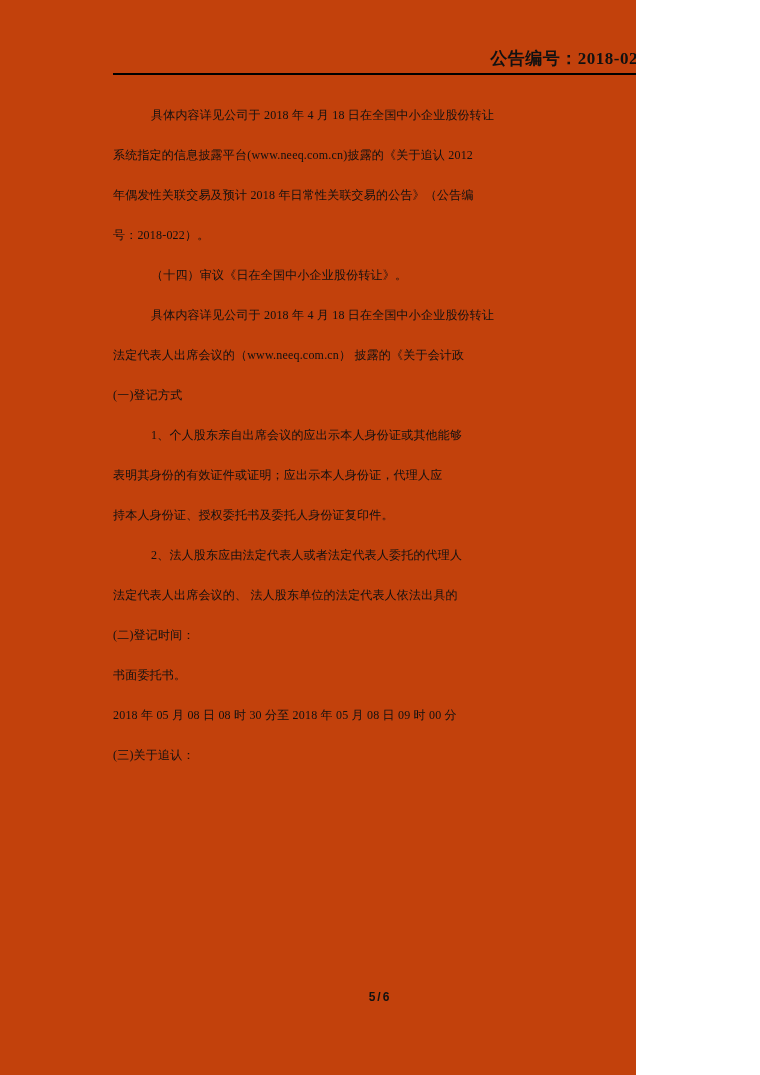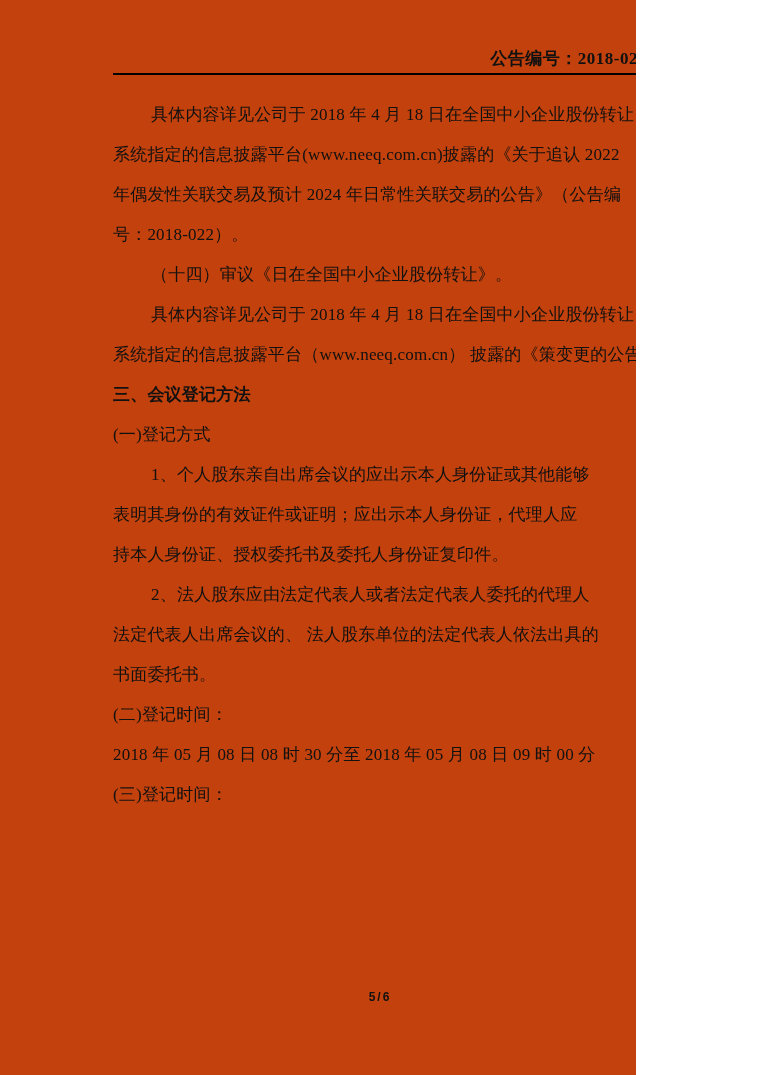--- a/index.html
+++ b/index.html
@@ -31,21 +31,21 @@
   }
   .doc-body {
     position: absolute;
     left: 113px;
     top: 95px;
     width: 534px;
   }
   .line {
     height: 40px;
     line-height: 40px;
-    font-size: 17px;
+    font-size: 12px;
     white-space: nowrap;
     letter-spacing: 0.2px;
   }
   .line.indent {
     padding-left: 38px;
   }
   .line.bold {
     font-weight: bold;
   }
   .doc-footer {
@@ -62,34 +62,33 @@
 </style>
 </head>
 <body>
 
 <div class="page">
 
   <div class="doc-header">公告编号：2018-024</div>
 
   <div class="doc-body">
       <div class="line indent">具体内容详见公司于 2018 年 4 月 18 日在全国中小企业股份转让</div>
-      <div class="line">系统指定的信息披露平台(www.neeq.com.cn)披露的《关于追认 2022</div>
-      <div class="line">年偶发性关联交易及预计 2024 年日常性关联交易的公告》（公告编</div>
+      <div class="line">系统指定的信息披露平台(www.neeq.com.cn)披露的《关于追认 2012</div>
+      <div class="line">年偶发性关联交易及预计 2018 年日常性关联交易的公告》（公告编</div>
       <div class="line">号：2018-022）。</div>
       <div class="line indent">（十四）审议《日在全国中小企业股份转让》。</div>
       <div class="line indent">具体内容详见公司于 2018 年 4 月 18 日在全国中小企业股份转让</div>
-      <div class="line">系统指定的信息披露平台（www.neeq.com.cn） 披露的《策变更的公告</div>
-      <div class="line bold">三、会议登记方法</div>
+      <div class="line">法定代表人出席会议的（www.neeq.com.cn） 披露的《关于会计政</div>
       <div class="line">(一)登记方式</div>
       <div class="line indent">1、个人股东亲自出席会议的应出示本人身份证或其他能够</div>
       <div class="line">表明其身份的有效证件或证明；应出示本人身份证，代理人应</div>
       <div class="line">持本人身份证、授权委托书及委托人身份证复印件。</div>
       <div class="line indent">2、法人股东应由法定代表人或者法定代表人委托的代理人</div>
       <div class="line">法定代表人出席会议的、 法人股东单位的法定代表人依法出具的</div>
+      <div class="line">(二)登记时间：</div>
       <div class="line">书面委托书。</div>
-      <div class="line">(二)登记时间：</div>
       <div class="line">2018 年 05 月 08 日 08 时 30 分至 2018 年 05 月 08 日 09 时 00 分</div>
-      <div class="line">(三)登记时间：</div>
+      <div class="line">(三)关于追认：</div>
     </div>
 
   <div class="doc-footer">5/6</div>
 
 </div>
 
 </body></html>

